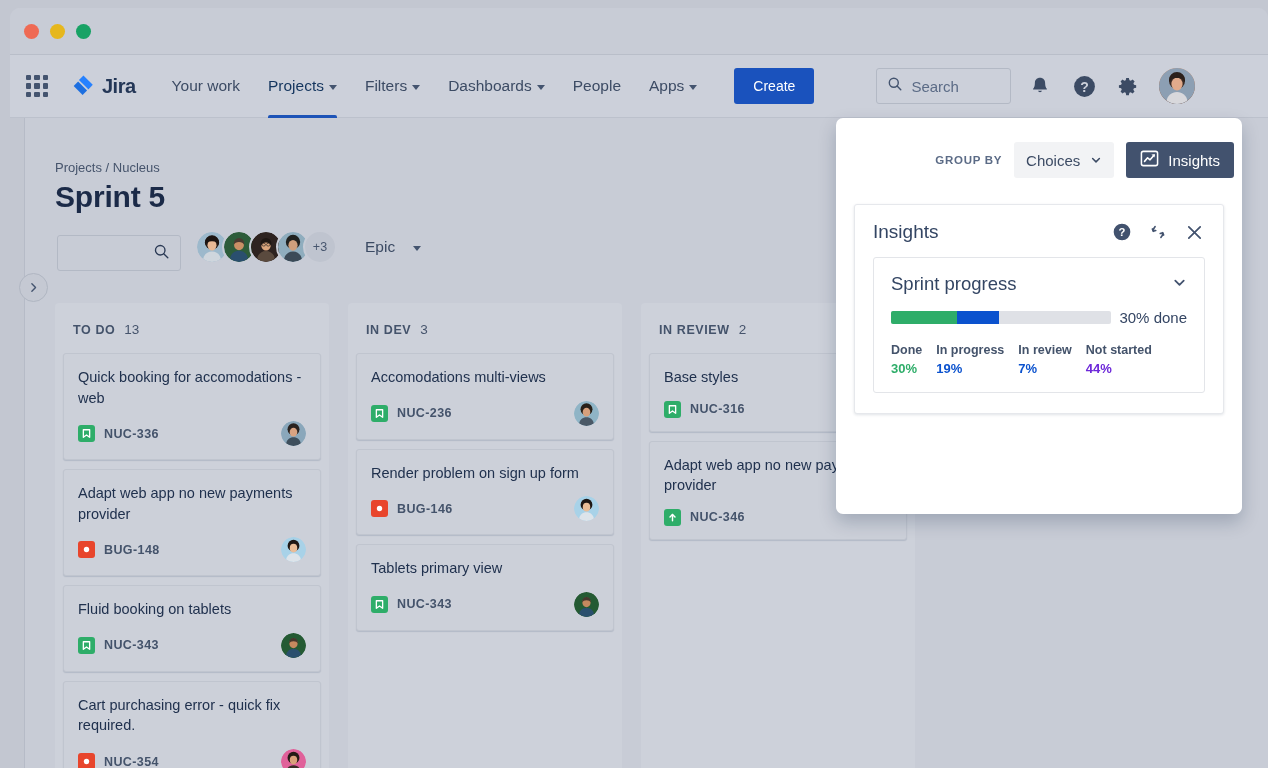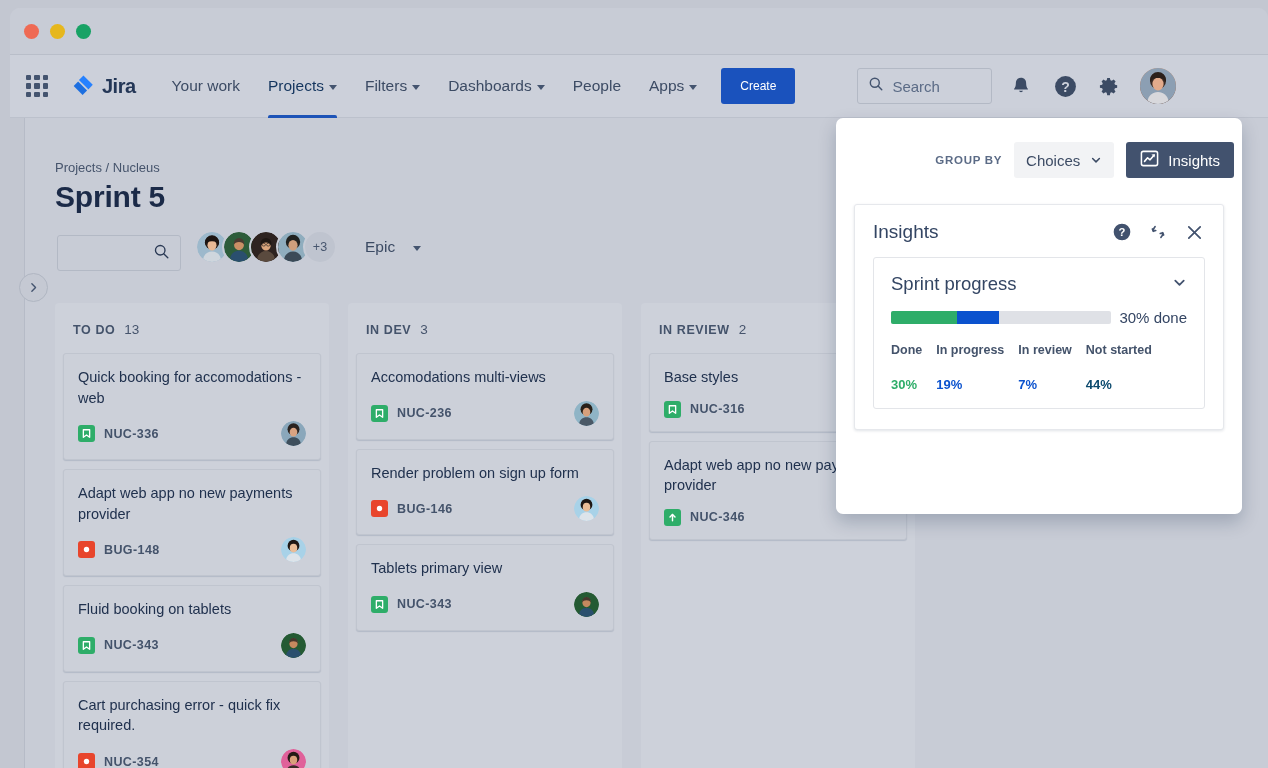--- a/index.html
+++ b/index.html
@@ -60,22 +60,22 @@
   .nav-item.active::after {
     content: ''; position: absolute; left: 14px; right: 14px; bottom: 0;
     height: 3px; background: #1d53b7; border-radius: 2px 2px 0 0;
   }
   .chev {
     width: 0; height: 0; border-left: 4.5px solid transparent;
     border-right: 4.5px solid transparent; border-top: 5px solid #44546f;
     margin-top: 2px;
   }
   #create-button {
-    margin-left: 10px; background: #1a52bd; color: #fff;
-    font-size: 12px; height: 36px; padding: 0 19px;
+    margin-left: 23px; background: #1a52bd; color: #fff;
+    font-size: 14px; height: 36px; padding: 0 19px;
     border-radius: 3px; display: flex; align-items: center; cursor: pointer;
   }
   #search-box {
     margin-left: 62px; width: 135px; height: 36px;
     border: 1px solid #b3b9c5; border-radius: 3px;
     display: flex; align-items: center; gap: 8px; padding: 0 10px;
     background: transparent; cursor: text;
   }
   #search-box .placeholder { font-size: 15px; color: #5b6b86; }
   .nav-icon-btn {
@@ -220,21 +220,21 @@
     padding: 15px 17px 16px 17px; background: #fff;
   }
   #sprint-progress-header { display: flex; align-items: center; }
   #sprint-progress-title { font-size: 18.5px; color: #334563; }
   #progress-row { display: flex; align-items: center; gap: 8px; margin-top: 14px; }
   #progress-bar { flex: 1; height: 13px; border-radius: 2px; background: #dfe1e6; display: flex; overflow: hidden; }
   #progress-done { background: #2ead69; }
   #progress-inprogress { background: #0b52ce; }
   #progress-label { font-size: 15px; color: #344563; white-space: nowrap; }
   #stats-row { display: flex; gap: 14px; margin-top: 17px; }
-  .stat { display: flex; flex-direction: column; gap: 20px; }
+  .stat { display: flex; flex-direction: column; gap: 4px; }
   .stat-label { font-size: 12.5px; color: #44536b; font-weight: 700; }
   .stat-value { font-size: 13px; font-weight: 700; }
 </style>
 </head>
 <body>
 
 <div id="window-frame">
 
   <div id="titlebar">
     <span class="traffic tl-red"></span>
@@ -656,19 +656,19 @@
             <div class="stat">
               <span class="stat-label">In progress</span>
               <span class="stat-value" style="color:#0b52ce">19%</span>
             </div>
             <div class="stat">
               <span class="stat-label">In review</span>
               <span class="stat-value" style="color:#0b52ce">7%</span>
             </div>
             <div class="stat">
               <span class="stat-label">Not started</span>
-              <span class="stat-value" style="color:#0c4a6e">44%</span>
+              <span class="stat-value" style="color:#6d28d9">44%</span>
             </div>
           </div>
       </div>
     </div>
   </div>
 </div>
 
 </body></html>

